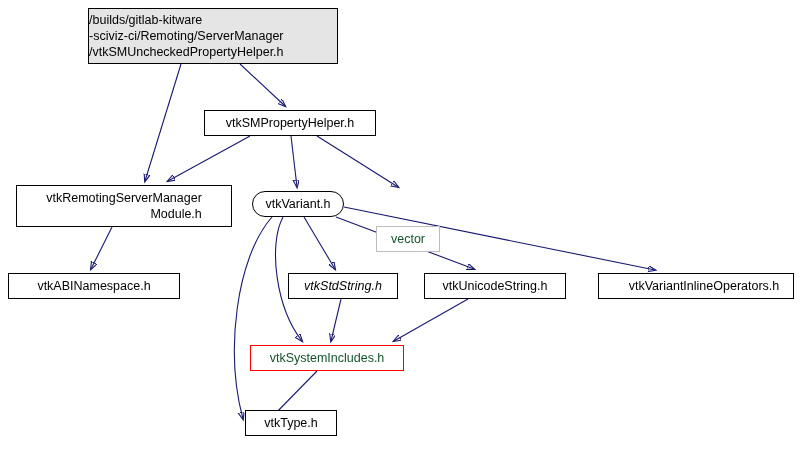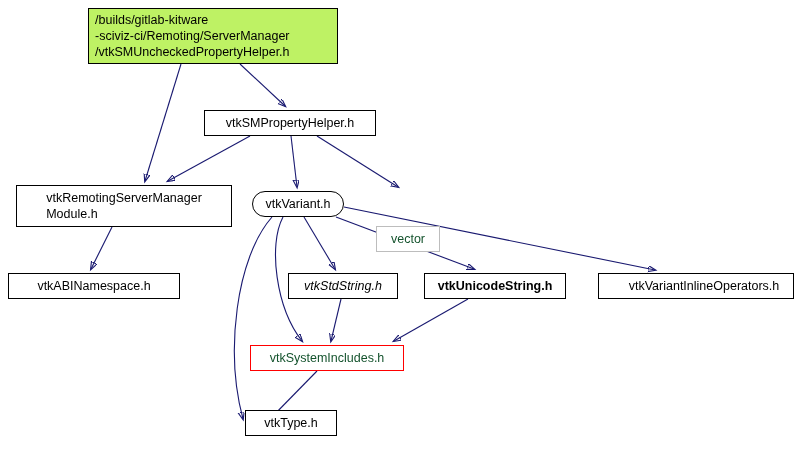--- a/index.html
+++ b/index.html
@@ -30,49 +30,48 @@
     position: absolute;
     box-sizing: border-box;
     background: #ffffff;
     border: 1px solid #000000;
     color: #000000;
     font-size: 12.5px;
     line-height: 16px;
     display: flex;
     align-items: center;
     justify-content: center;
-    text-align: left;
+    text-align: right;
     white-space: pre-line;
     cursor: pointer;
   }
   .node.root {
-    background: #bef264;
+    background: #e5e5e5;
     justify-content: flex-start;
     text-align: left;
-    padding-left: 6px;
     padding-right: 4px;
   }
   .node.external {
     border-color: #bdbdbd;
     color: #14532d;
     margin-top: 35px;
   }
   .node.truncated {
     border-color: #ff0000;
     color: #14532d;
   }
   
   #n-root     { left: 88px;  top: 8px;   width: 250px; height: 56px; }
   #n-smhelper { left: 204px; top: 110px; width: 172px; height: 26px; }
   #n-module   { left: 16px;  top: 185px; width: 216px; height: 42px; }
   #n-variant  { left: 252px; top: 191px; width: 92px;  height: 26px; border-radius: 13px; }
   #n-vector   { left: 376px; top: 191px; width: 64px;  height: 26px; }
   #n-abi      { left: 8px;   top: 273px; width: 172px; height: 26px; }
   #n-stdstr   { left: 288px; top: 273px; width: 110px; height: 26px; font-style: italic; }
-  #n-unicode  { left: 424px; top: 273px; width: 142px; height: 26px; font-weight: bold; }
+  #n-unicode  { left: 424px; top: 273px; width: 142px; height: 26px; }
   #n-inlineop { left: 598px; top: 273px; width: 196px; height: 26px; padding-left: 16px; }
   #n-sysinc   { left: 250px; top: 345px; width: 154px; height: 26px; }
   #n-type     { left: 210px; top: 410px; width: 92px;  height: 26px; margin-left: 35px; }
 </style>
 </head>
 <body>
 
 <div class="graph">
 
   <svg class="edges" width="802" height="455" viewBox="0 0 802 455" xmlns="http://www.w3.org/2000/svg">

